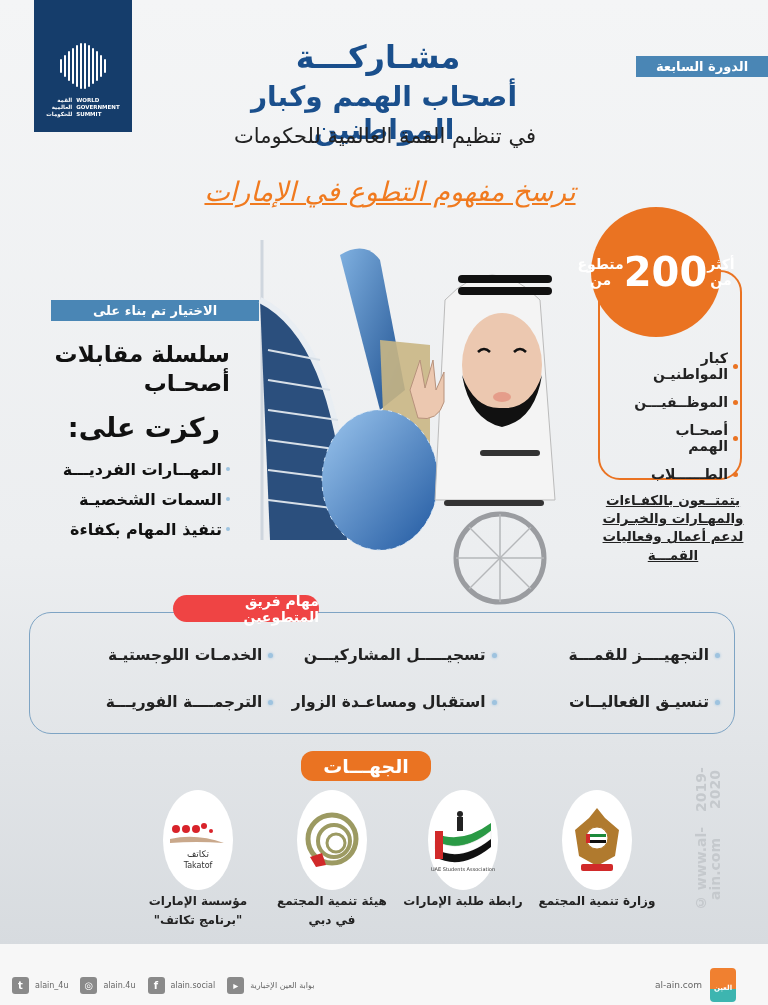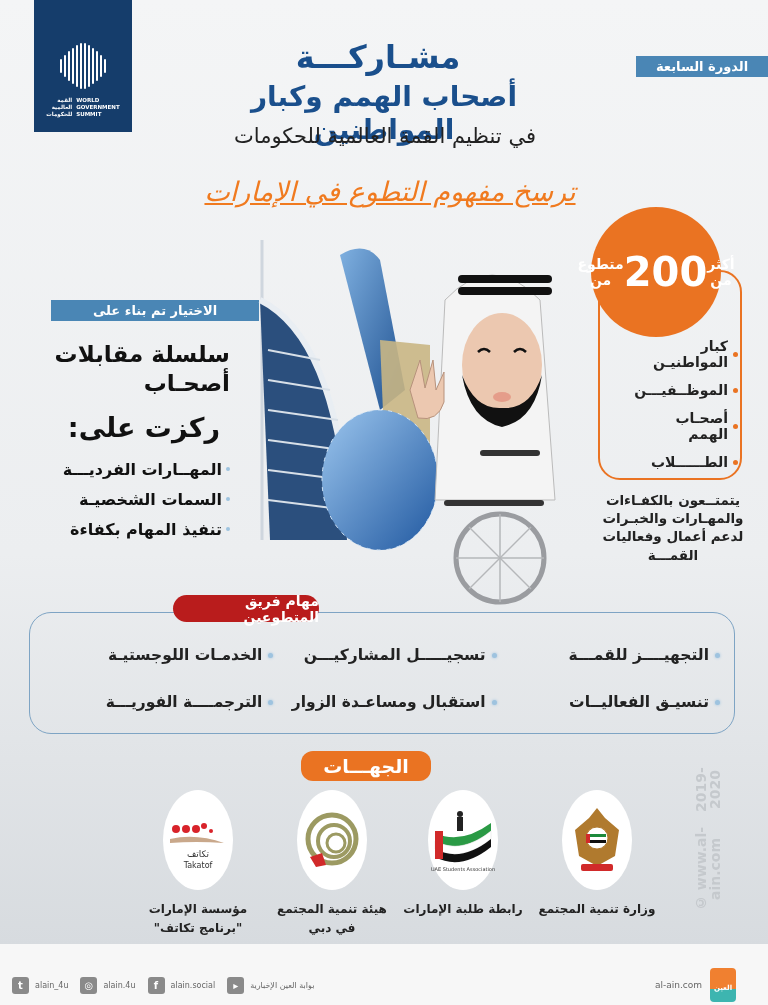--- a/index.html
+++ b/index.html
@@ -43,24 +43,24 @@
     background: #ea7322; color: #fff; text-align: center; z-index: 3;
     display: flex; flex-direction: row; align-items: center; justify-content: center;
   }
   .vol-circle .pre { font-size: 14px; font-weight: bold; }
   .vol-circle .num { font-size: 40px; font-weight: bold; line-height: 1; margin: 16px 0; direction: ltr; }
   .vol-circle .post { font-size: 14px; font-weight: bold; }
   .vol-box {
     left: 598px; top: 270px; width: 144px; height: 210px;
     border: 2px solid #ea7322; border-radius: 22px; z-index: 2;
   }
-  .vol-list { right: 30px; top: 336px; width: 140px; list-style: none; z-index: 4; padding-left: 44px; }
+  .vol-list { right: 30px; top: 348px; width: 140px; list-style: none; z-index: 4; padding-left: 44px; }
   .vol-list li { font-size: 14px; font-weight: bold; color: #222; height: 36px; display: flex; align-items: center; gap: 5px; }
   .vol-list li .dot { width: 5px; height: 5px; border-radius: 50%; background: #ea7322; flex: none; }
-  .vol-desc { left: 588px; top: 491px; width: 170px; text-align: center; font-size: 13.5px; font-weight: bold; color: #222; line-height: 1.35; }
+  .vol-desc { left: 588px; top: 491px; width: 170px; text-align: center; font-size: 13.5px; font-weight: bold; color: #222; line-height: 1.35; text-decoration: underline; }
 
   
   .select-badge {
     left: 51px; top: 300px; width: 208px; height: 21px; background: #4a86b5;
     color: #fff; font-size: 13px; font-weight: bold; display: flex; align-items: center; justify-content: center;
   }
   .interviews { left: 30px; top: 340px; width: 200px; text-align: right; font-size: 23px; font-weight: bold; color: #111; line-height: 1.25; }
   .focus { left: 40px; top: 412px; width: 180px; text-align: right; font-size: 27px; font-weight: bold; color: #111; }
   .skills { left: 30px; top: 454px; width: 200px; list-style: none; }
   .skills li { font-size: 16px; font-weight: bold; color: #111; height: 30px; display: flex; align-items: center; gap: 4px; }
@@ -69,42 +69,42 @@
   
   .illus { left: 230px; top: 240px; width: 340px; height: 370px; }
 
   
   .tasks-panel {
     left: 29px; top: 612px; width: 706px; height: 122px;
     border: 1.5px solid #7ea4c4; border-radius: 22px;
   }
   .tasks-label {
     left: 173px; top: 595px; width: 146px; height: 27px;
-    background: #b91c1c; color: #fff; font-size: 14px; font-weight: bold;
+    background: #ef4444; color: #fff; font-size: 14px; font-weight: bold;
     border-radius: 14px; display: flex; align-items: center; justify-content: center; z-index: 3;
   }
   .tasks-grid {
     left: 50px; top: 640px; width: 670px; height: 80px;
     display: grid; grid-template-columns: 1fr 1fr 1fr; row-gap: 14px;
   }
   .task { font-size: 15.5px; font-weight: bold; color: #222; display: flex; align-items: center; gap: 6px; height: 30px; }
   .task .dot { width: 5px; height: 5px; border-radius: 50%; background: #9ec3df; box-shadow: 0 0 3px #9ec3df; flex: none; }
 
   
   .entities-label {
     left: 301px; top: 751px; width: 130px; height: 30px;
     background: #ea7322; color: #fff; font-size: 19px; font-weight: bold;
     border-radius: 12px; display: flex; align-items: center; justify-content: center;
   }
   .entity { width: 140px; text-align: center; }
   .entity .logo {
     width: 70px; height: 100px; margin: 0 auto; border-radius: 50%; background: #fff;
     display: flex; align-items: center; justify-content: center;
   }
-  .entity .name { font-size: 12px; font-weight: bold; color: #222; margin-top: 10px; line-height: 1.55; }
+  .entity .name { font-size: 12px; font-weight: bold; color: #222; margin-top: 2px; line-height: 1.55; }
 
   .watermark {
     left: 688px; top: 760px; width: 40px; height: 160px;
     writing-mode: vertical-rl; transform: rotate(180deg);
     color: #c5c9cd; font-size: 14px; font-weight: bold; direction: ltr; line-height: 1;
     display: flex; align-items: center; justify-content: center; text-align: center;
   }
 
   
   .footer { left: 0; top: 944px; width: 768px; height: 61px; background: #f7f7f7; direction: ltr; }

